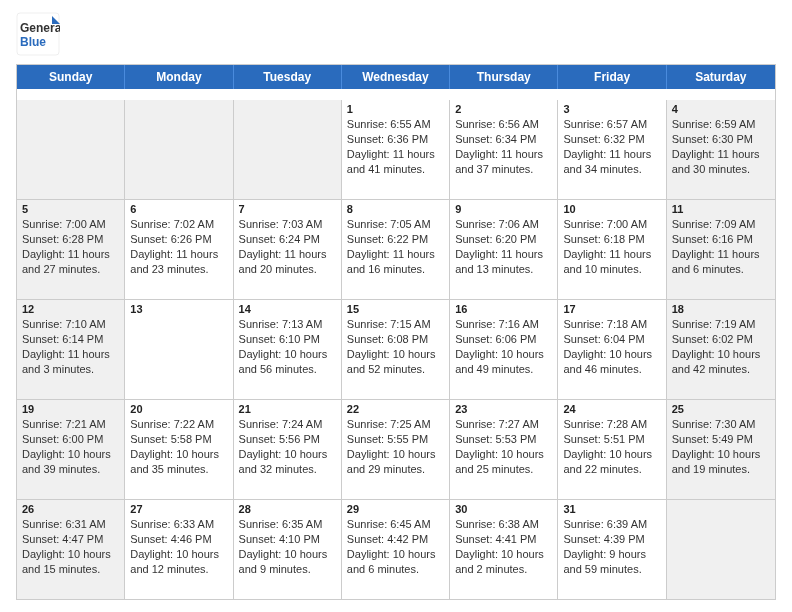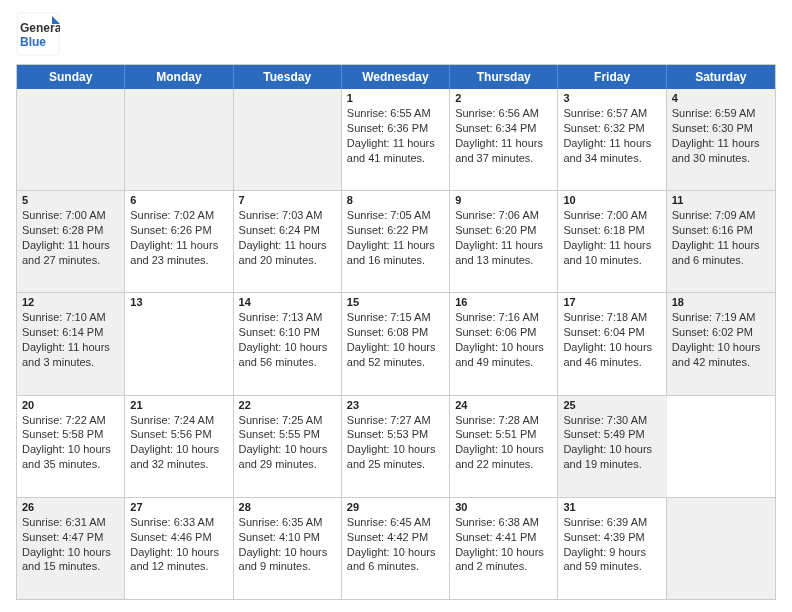--- a/index.html
+++ b/index.html
@@ -39,20 +39,21 @@
     }
     .location-title {
       font-size: 14px;
       color: #444;
     }
     .calendar {
       flex: 1;
       display: flex;
       flex-direction: column;
       border: 1px solid #ccc;
+      gap: 11px;
     }
     .cal-header-row {
       display: grid;
       grid-template-columns: repeat(7, 1fr);
       background: #2a6bbd;
     }
     .cal-header-cell {
       color: #fff;
       font-weight: bold;
       font-size: 12px;
@@ -252,20 +253,27 @@
           </div>
           <div class="cal-cell shaded">
             <div class="day-num">18</div>
             <div class="cell-text">Sunrise: 7:19 AM
 Sunset: 6:02 PM
 Daylight: 10 hours
 and 42 minutes.</div>
           </div>
         </div>
         <div class="cal-row">
+          <div class="cal-cell shaded">
+            <div class="day-num">19</div>
+            <div class="cell-text">Sunrise: 7:21 AM
+Sunset: 6:00 PM
+Daylight: 10 hours
+and 39 minutes.</div>
+          </div>
           <div class="cal-cell">
             <div class="day-num">20</div>
             <div class="cell-text">Sunrise: 7:22 AM
 Sunset: 5:58 PM
 Daylight: 10 hours
 and 35 minutes.</div>
           </div>
           <div class="cal-cell">
             <div class="day-num">21</div>
             <div class="cell-text">Sunrise: 7:24 AM

